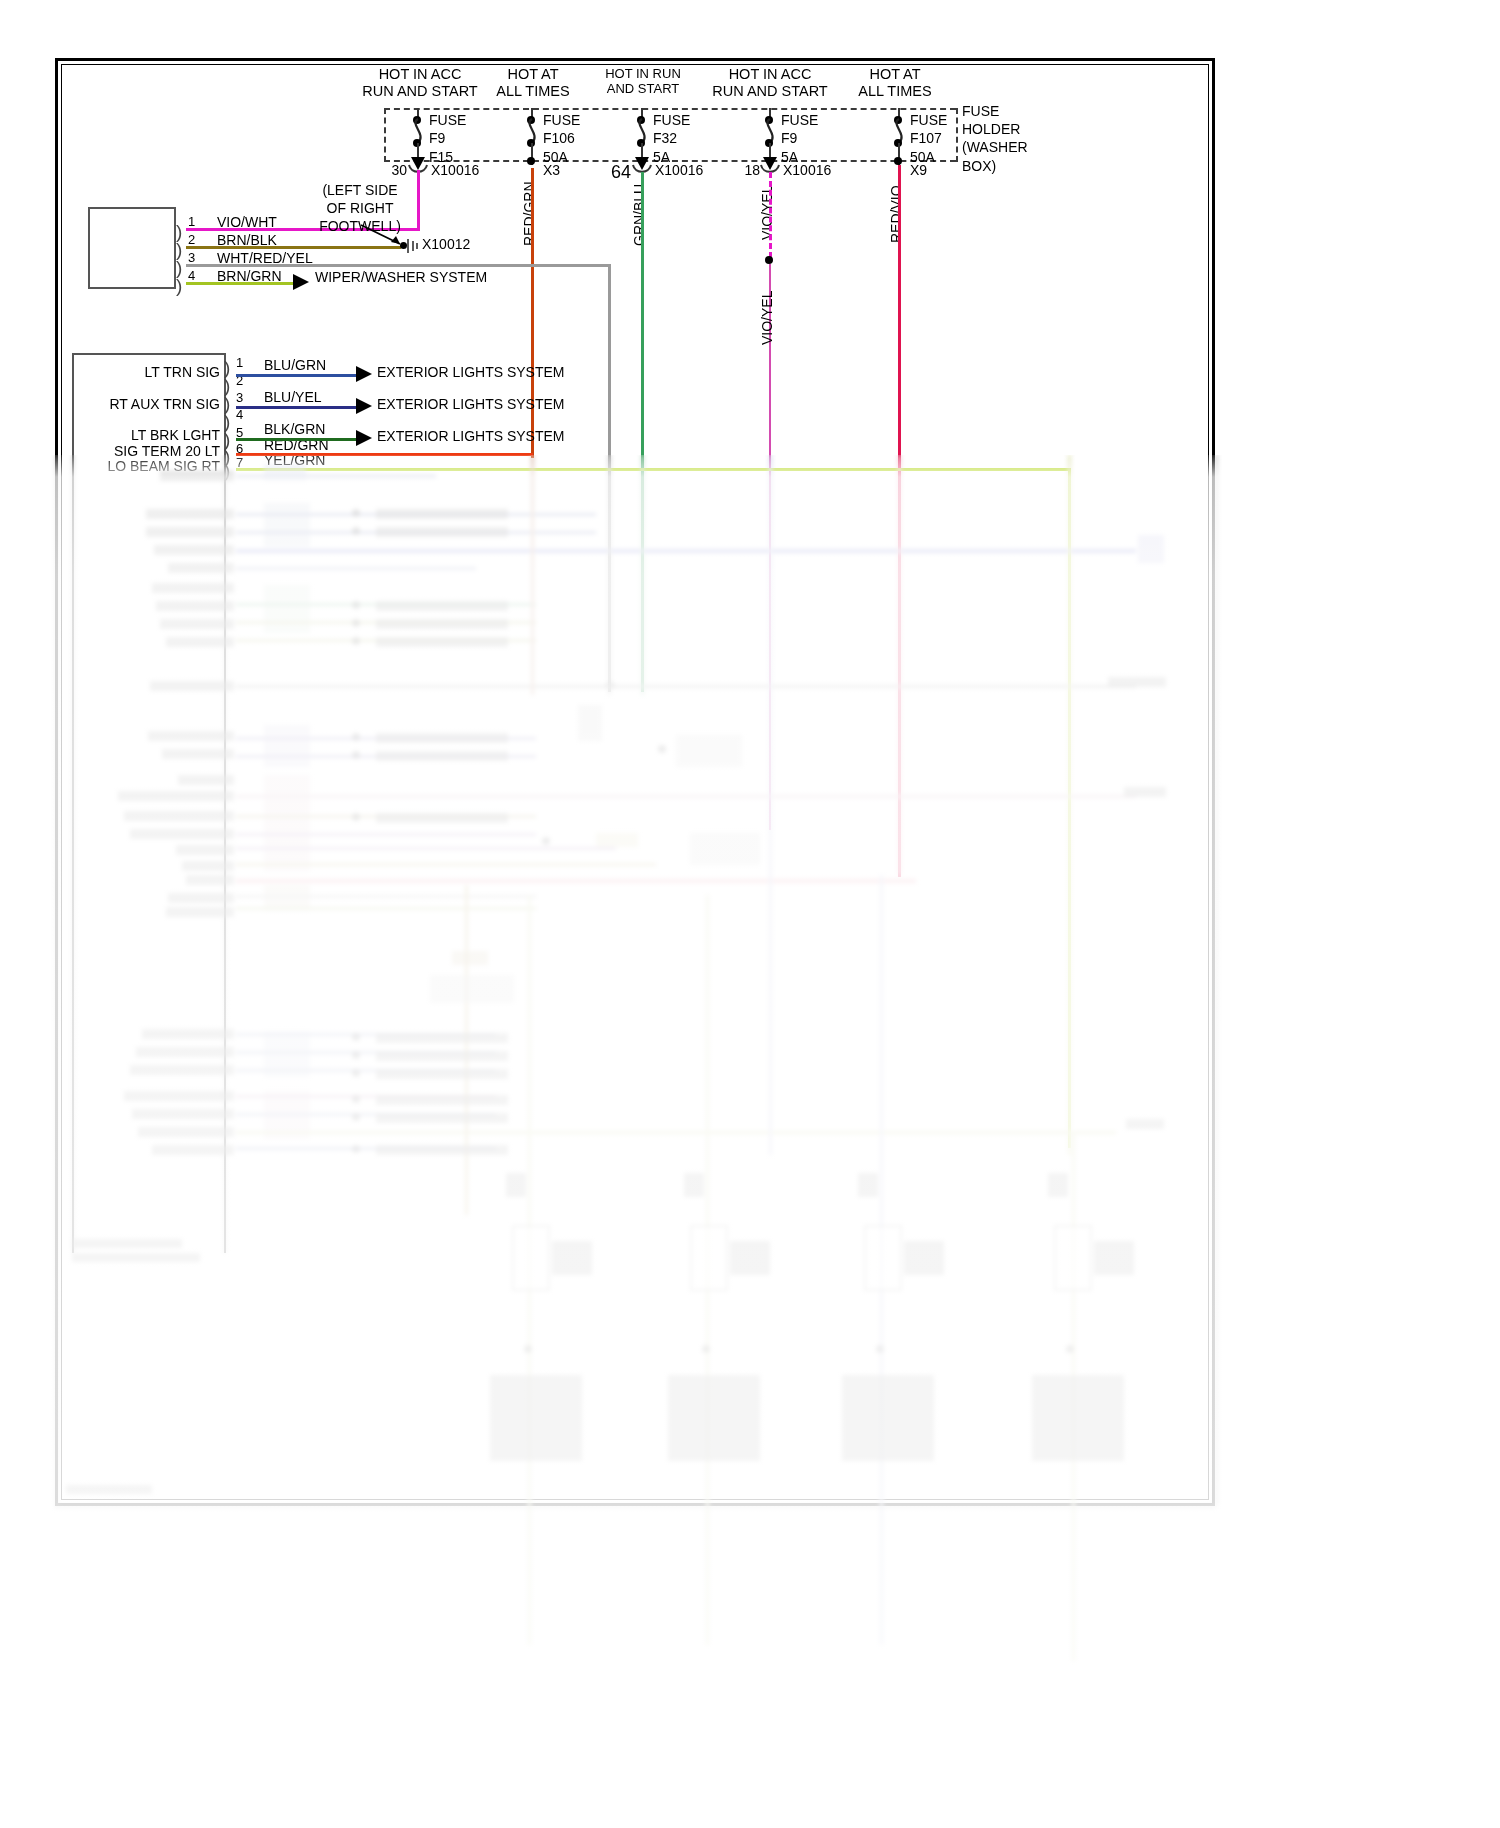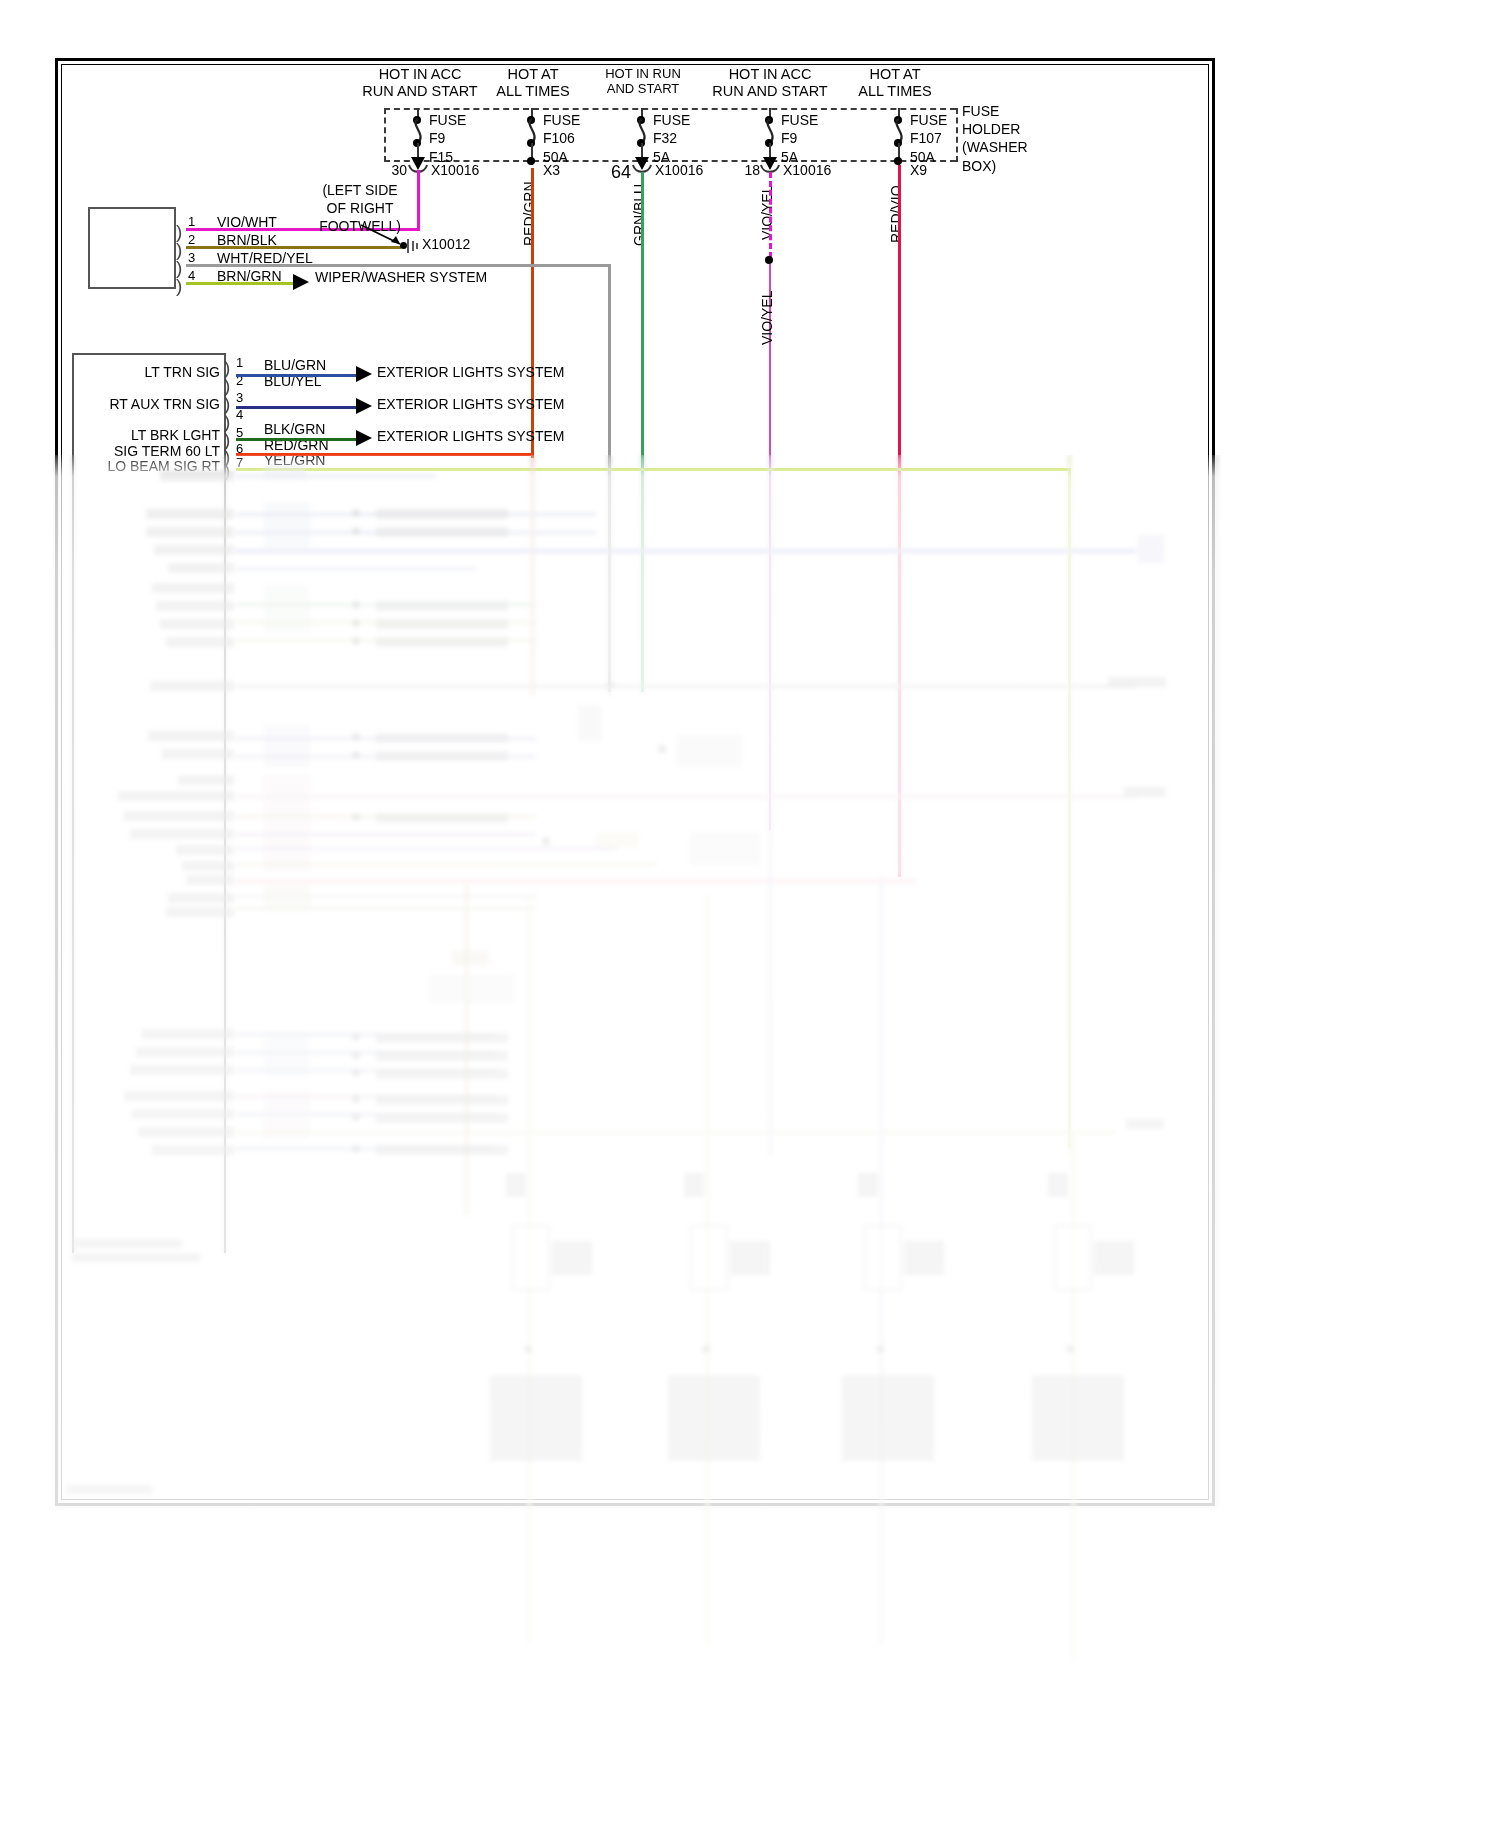--- a/index.html
+++ b/index.html
@@ -222,25 +222,25 @@
   <div class="txt" style="left:236px;top:373px;font-size:13px;">2</div>
   <div class="txt" style="left:236px;top:390px;font-size:13px;">3</div>
   <div class="txt" style="left:236px;top:407px;font-size:13px;">4</div>
   <div class="txt" style="left:236px;top:425px;font-size:13px;">5</div>
   <div class="txt" style="left:236px;top:441px;font-size:13px;">6</div>
   <div class="txt" style="left:236px;top:455px;font-size:13px;">7</div>
 
   <div class="txt rgt" style="left:90px;top:364px;width:130px;font-size:14px;">LT TRN SIG</div>
   <div class="txt rgt" style="left:90px;top:396px;width:130px;font-size:14px;">RT AUX TRN SIG</div>
   <div class="txt rgt" style="left:90px;top:427px;width:130px;font-size:14px;">LT BRK LGHT</div>
-  <div class="txt rgt" style="left:80px;top:443px;width:140px;font-size:14px;">SIG TERM 60 LT</div>
+  <div class="txt rgt" style="left:80px;top:443px;width:140px;font-size:14px;">SIG TERM 20 LT</div>
   <div class="txt rgt" style="left:80px;top:458px;width:140px;font-size:14px;">LO BEAM SIG RT</div>
 
   <div class="txt" style="left:264px;top:357px;font-size:14px;">BLU/GRN</div>
-  <div class="txt" style="left:264px;top:373px;font-size:14px;">BLU/YEL</div>
+  <div class="txt" style="left:264px;top:389px;font-size:14px;">BLU/YEL</div>
   <div class="txt" style="left:264px;top:421px;font-size:14px;">BLK/GRN</div>
   <div class="txt" style="left:264px;top:437px;font-size:14px;">RED/GRN</div>
   <div class="txt" style="left:264px;top:452px;font-size:14px;">YEL/GRN</div>
 
   <div class="h" style="left:236px;top:374px;width:127px;border-color:#2d4fa0;border-top-width:3px;"></div>
   <div class="arrow" style="left:356px;top:366px;"></div>
   <div class="txt" style="left:377px;top:364px;font-size:14px;">EXTERIOR LIGHTS SYSTEM</div>
 
   <div class="h" style="left:236px;top:406px;width:127px;border-color:#2a2f86;border-top-width:3px;"></div>
   <div class="arrow" style="left:356px;top:398px;"></div>

